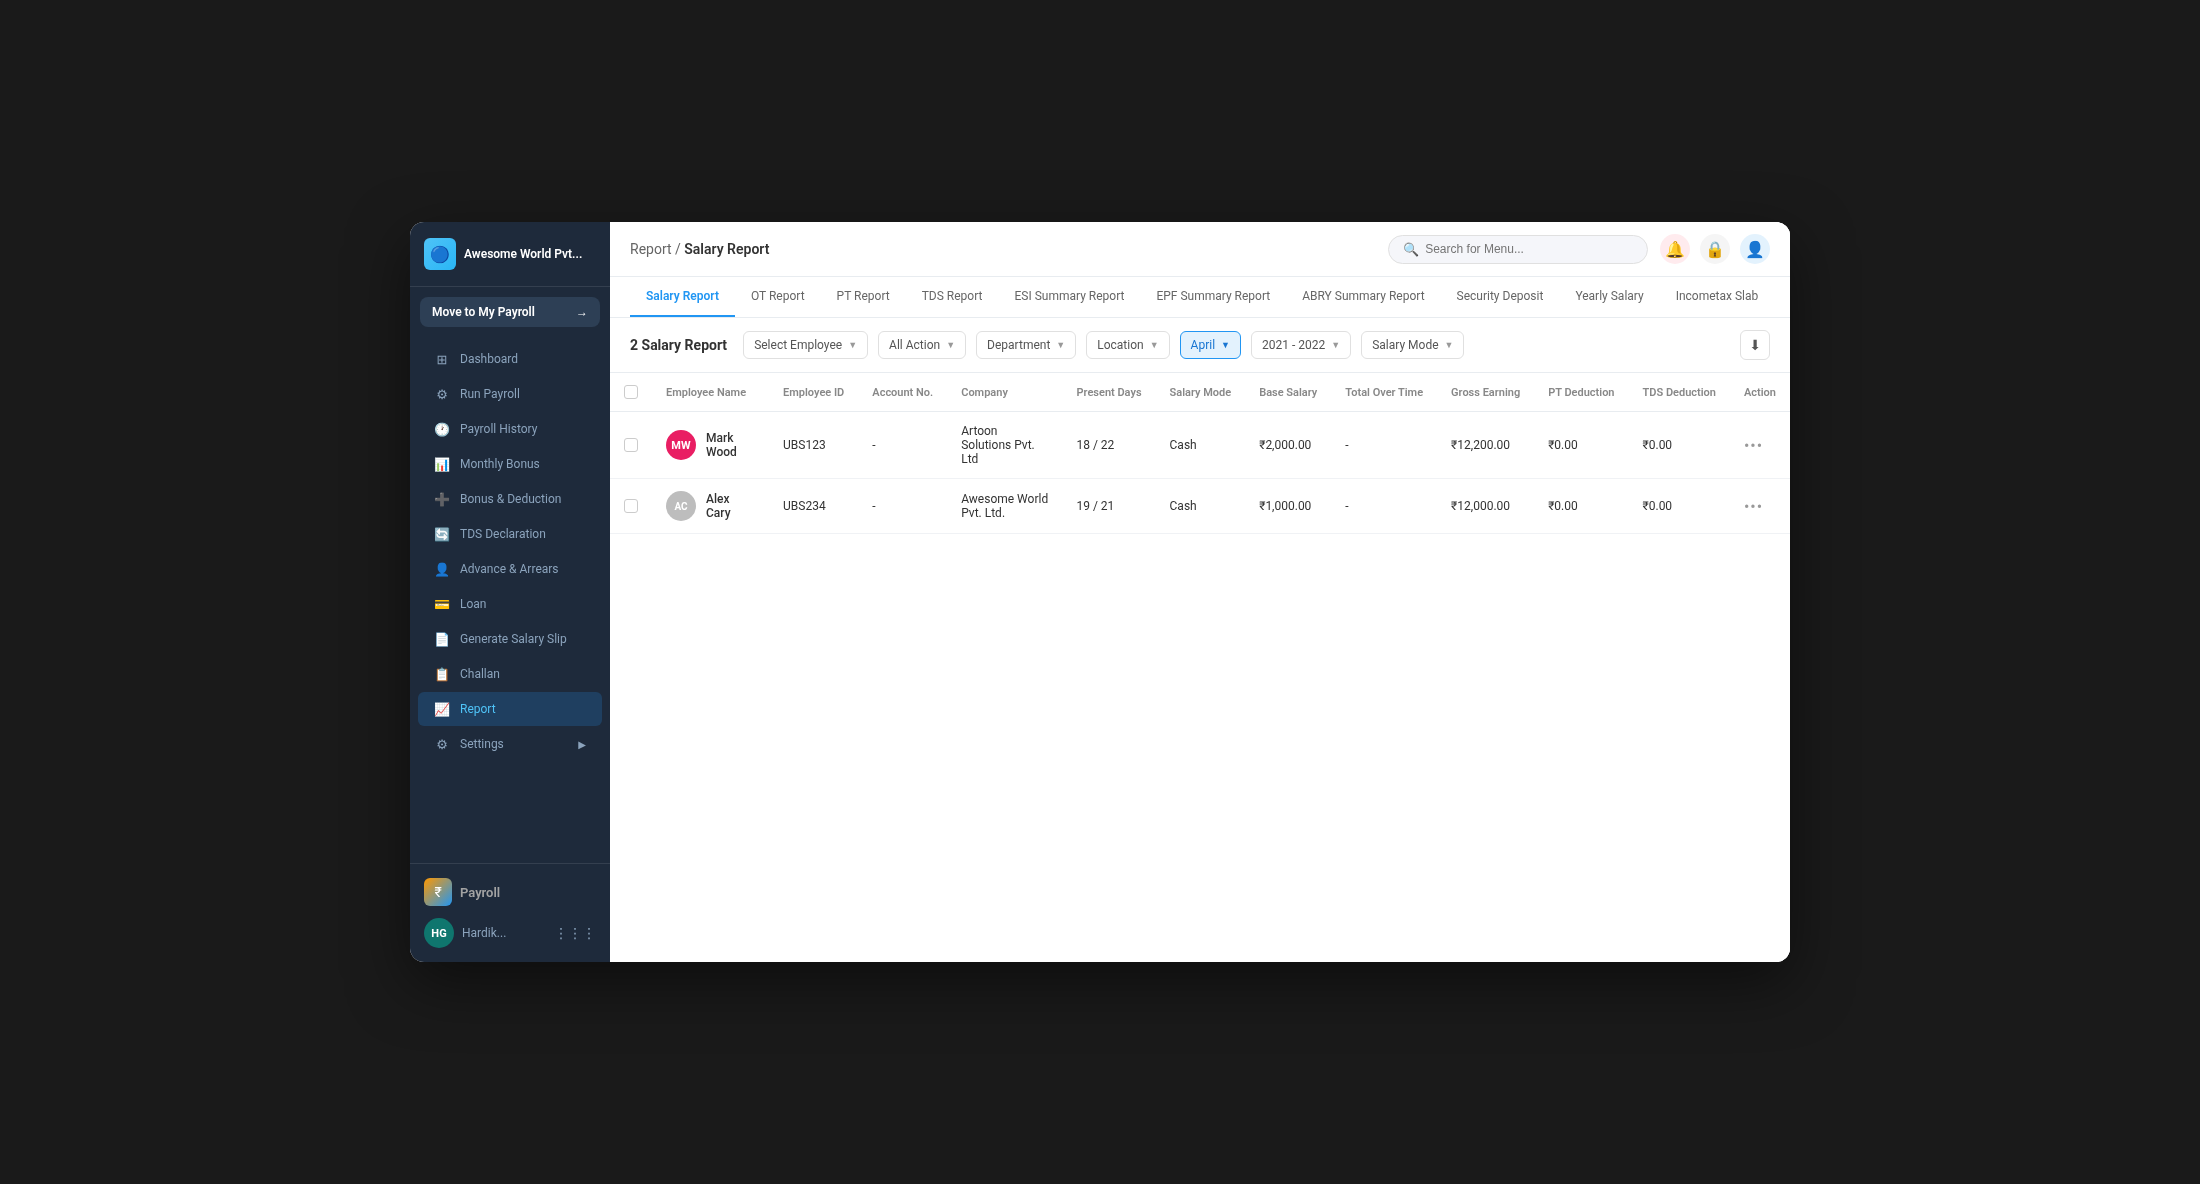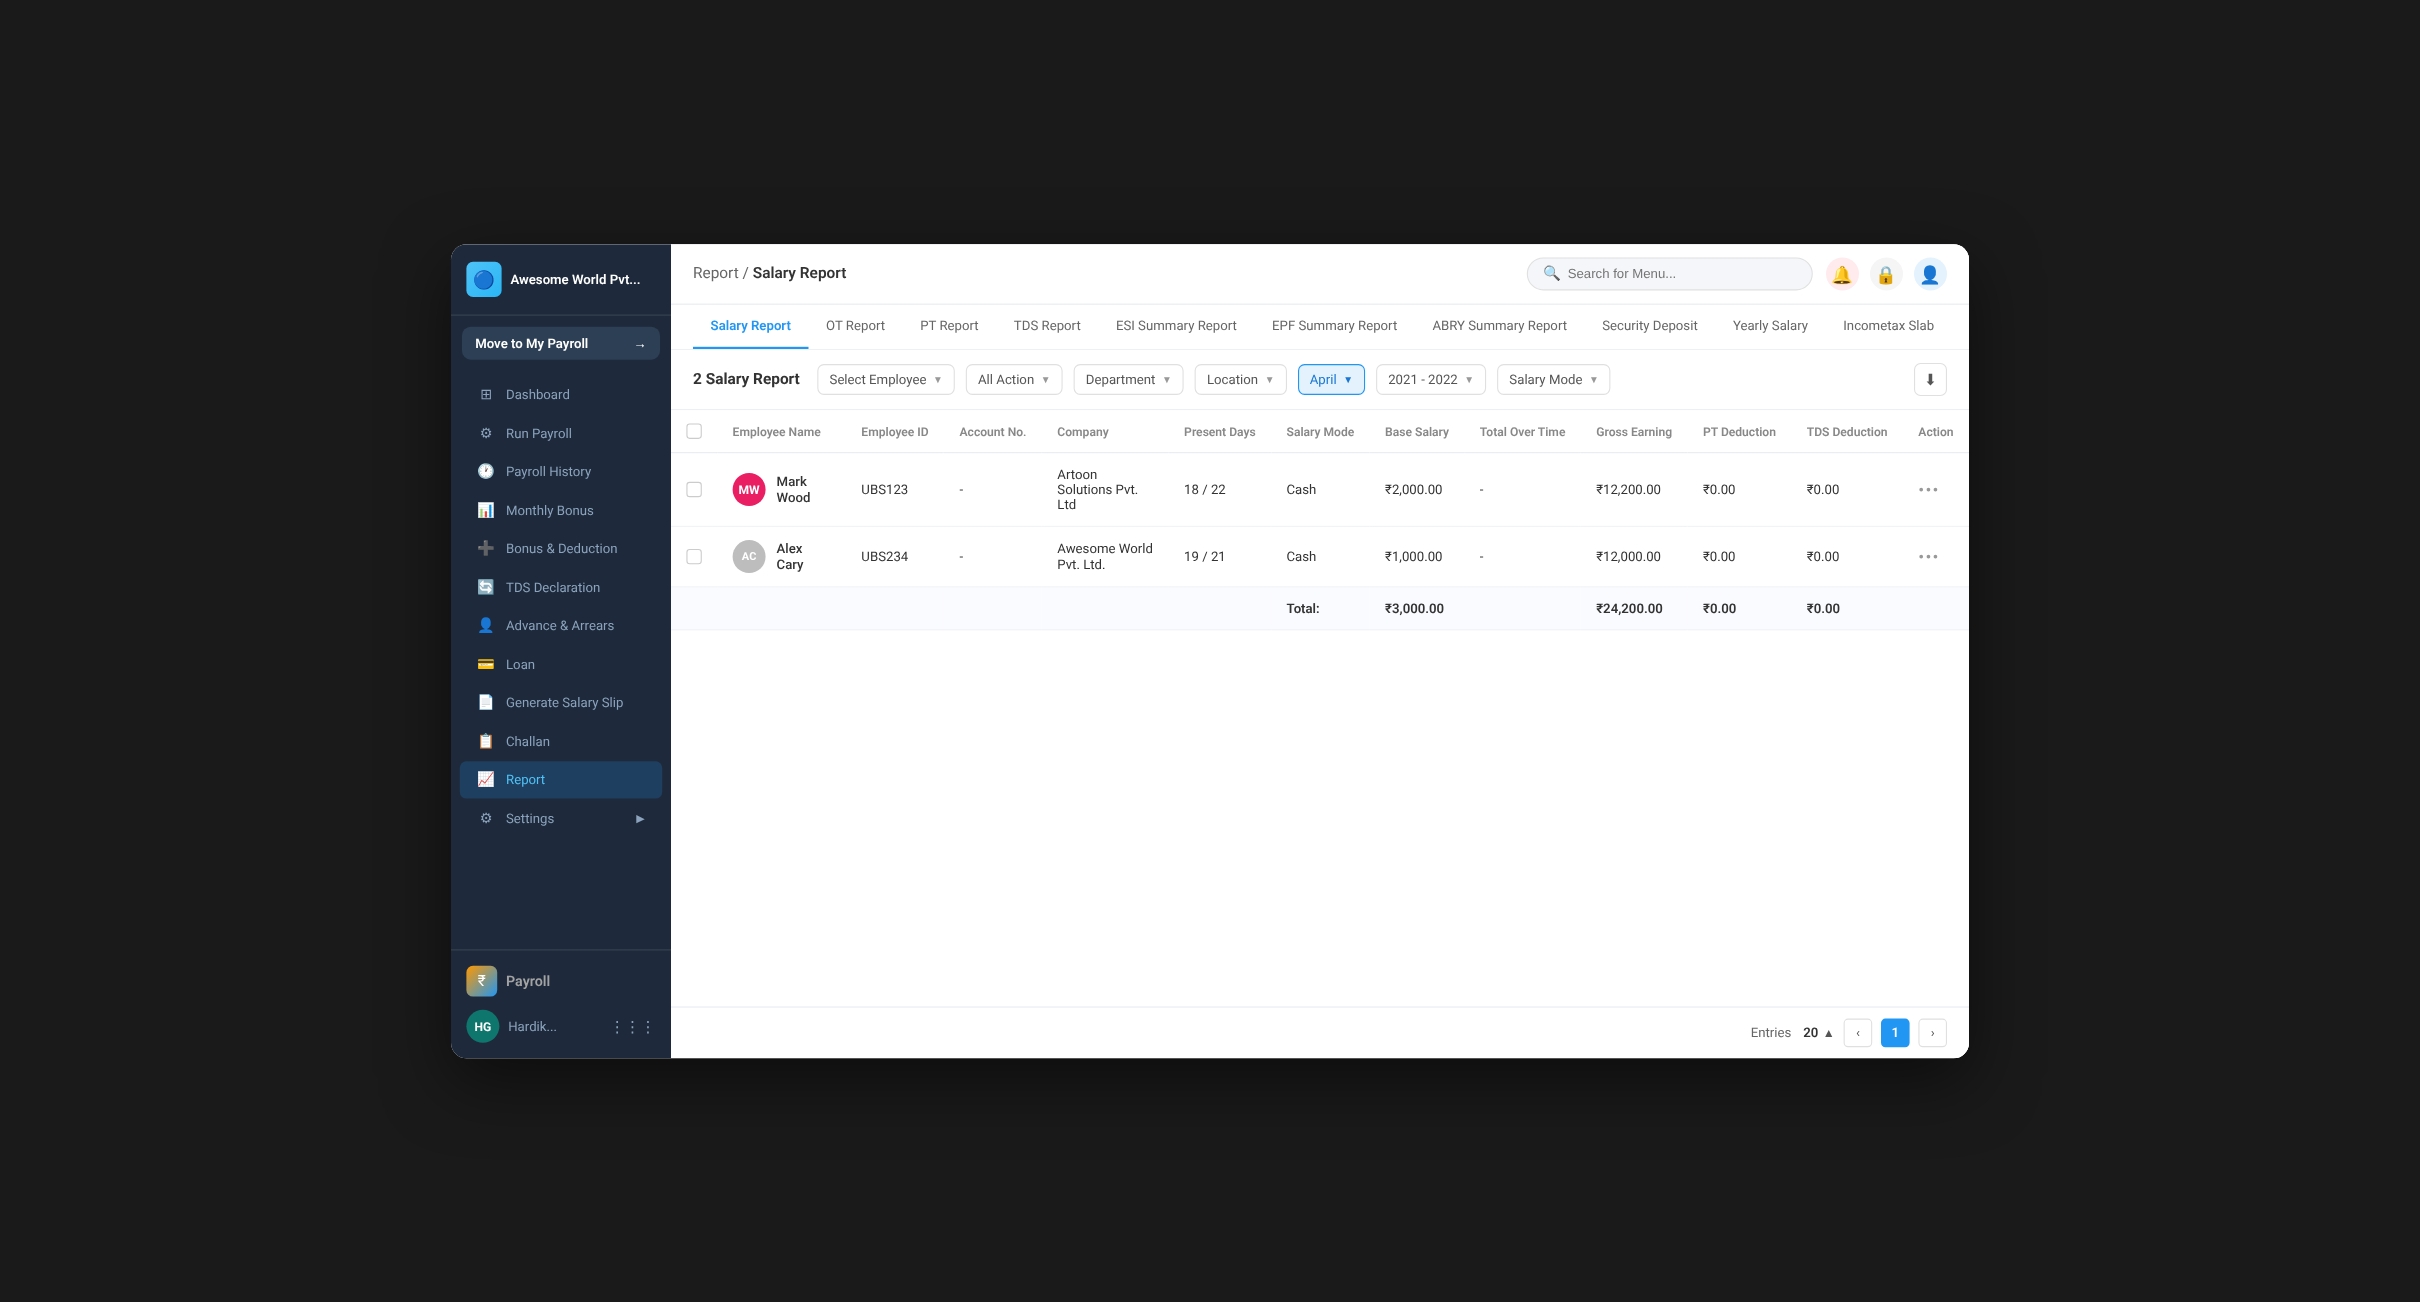--- a/index.html
+++ b/index.html
@@ -659,44 +659,19 @@
     <td>Awesome World Pvt. Ltd.</td>
     <td>19 / 21</td>
     <td>Cash</td>
     <td>₹1,000.00</td>
     <td>-</td>
     <td>₹12,000.00</td>
     <td>₹0.00</td>
     <td>₹0.00</td>
     <td><span class="action-dots">•••</span></td>
   </tr>
-              <tr class="total-row">
-  <td></td>
-  <td></td>
-  <td></td>
-  <td></td>
-  <td></td>
-  <td></td>
-  <td>Total:</td>
-  <td>₹3,000.00</td>
-  <td></td>
-  <td>₹24,200.00</td>
-  <td>₹0.00</td>
-  <td>₹0.00</td>
-  <td></td>
-</tr>
             </tbody>
         </table>
       </div>
 
-      <div class="table-footer">
-        <span class="entries-label">
-          <span>Entries</span>&nbsp;
-          <span class="entries-count">20</span>
-          <span class="entries-arrow">▲</span>
-        </span>
-        <div class="page-nav-btn">‹</div>
-        <div class="page-num">1</div>
-        <div class="page-nav-btn">›</div>
-      </div>
     </div>
   </div>
 </div>
 
 </body></html>

